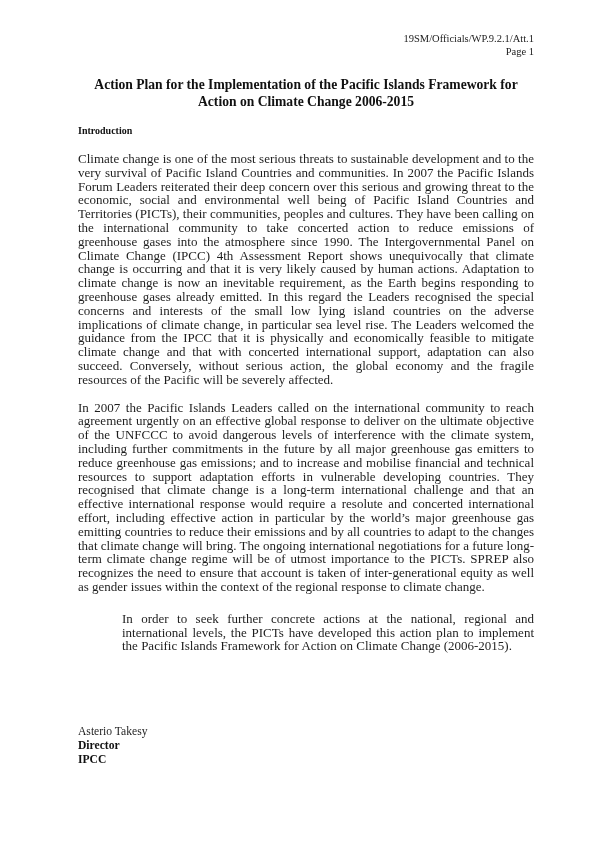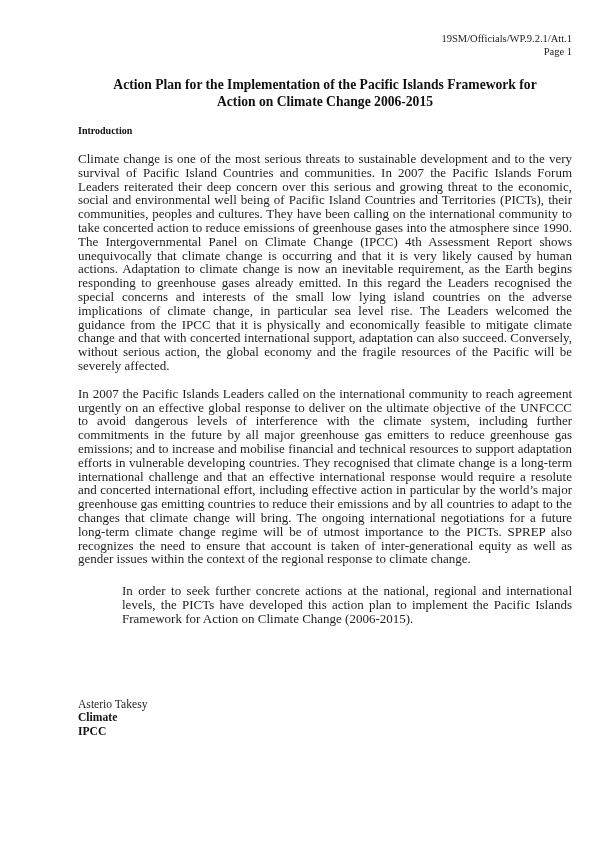--- a/index.html
+++ b/index.html
@@ -6,21 +6,21 @@
     margin: 0;
     padding: 0;
     background: #ffffff;
   }
   .page {
     position: relative;
     width: 600px;
     height: 849px;
     background: #ffffff;
     box-sizing: border-box;
-    padding: 33px 28px 40px 78px;
+    padding: 33px 66px 40px 78px;
     font-family: "Liberation Serif", "DejaVu Serif", serif;
     color: #1e1e1e;
     overflow: hidden;
   }
   .doc-header {
     text-align: right;
     font-size: 10.5px;
     line-height: 12.5px;
     color: #222222;
   }
@@ -82,17 +82,17 @@
   <h2 class="section-heading">Introduction</h2>
 
   <p class="body-para">Climate change is one of the most serious threats to sustainable development and to the very survival of Pacific Island Countries and communities. In 2007 the Pacific Islands Forum Leaders reiterated their deep concern over this serious and growing threat to the economic, social and environmental well being of Pacific Island Countries and Territories (PICTs), their communities, peoples and cultures. They have been calling on the international community to take concerted action to reduce emissions of greenhouse gases into the atmosphere since 1990. The Intergovernmental Panel on Climate Change (IPCC) 4th Assessment Report shows unequivocally that climate change is occurring and that it is very likely caused by human actions. Adaptation to climate change is now an inevitable requirement, as the Earth begins responding to greenhouse gases already emitted. In this regard the Leaders recognised the special concerns and interests of the small low lying island countries on the adverse implications of climate change, in particular sea level rise. The Leaders welcomed the guidance from the IPCC that it is physically and economically feasible to mitigate climate change and that with concerted international support, adaptation can also succeed. Conversely, without serious action, the global economy and the fragile resources of the Pacific will be severely affected.</p>
 
   <p class="body-para">In 2007 the Pacific Islands Leaders called on the international community to reach agreement urgently on an effective global response to deliver on the ultimate objective of the UNFCCC to avoid dangerous levels of interference with the climate system, including further commitments in the future by all major greenhouse gas emitters to reduce greenhouse gas emissions; and to increase and mobilise financial and technical resources to support adaptation efforts in vulnerable developing countries. They recognised that climate change is a long-term international challenge and that an effective international response would require a resolute and concerted international effort, including effective action in particular by the world’s major greenhouse gas emitting countries to reduce their emissions and by all countries to adapt to the changes that climate change will bring. The ongoing international negotiations for a future long-term climate change regime will be of utmost importance to the PICTs. SPREP also recognizes the need to ensure that account is taken of inter-generational equity as well as gender issues within the context of the regional response to climate change.</p>
 
   <p class="body-para last-para">In order to seek further concrete actions at the national, regional and international levels, the PICTs have developed this action plan to implement the Pacific Islands Framework for Action on Climate Change (2006-2015).</p>
 
   <div class="signature">
     <div>Asterio Takesy</div>
-    <div class="bold">Climate</div>
+    <div class="bold">Director</div>
     <div class="bold">IPCC</div>
   </div>
 
 </div>
 
 </body></html>

